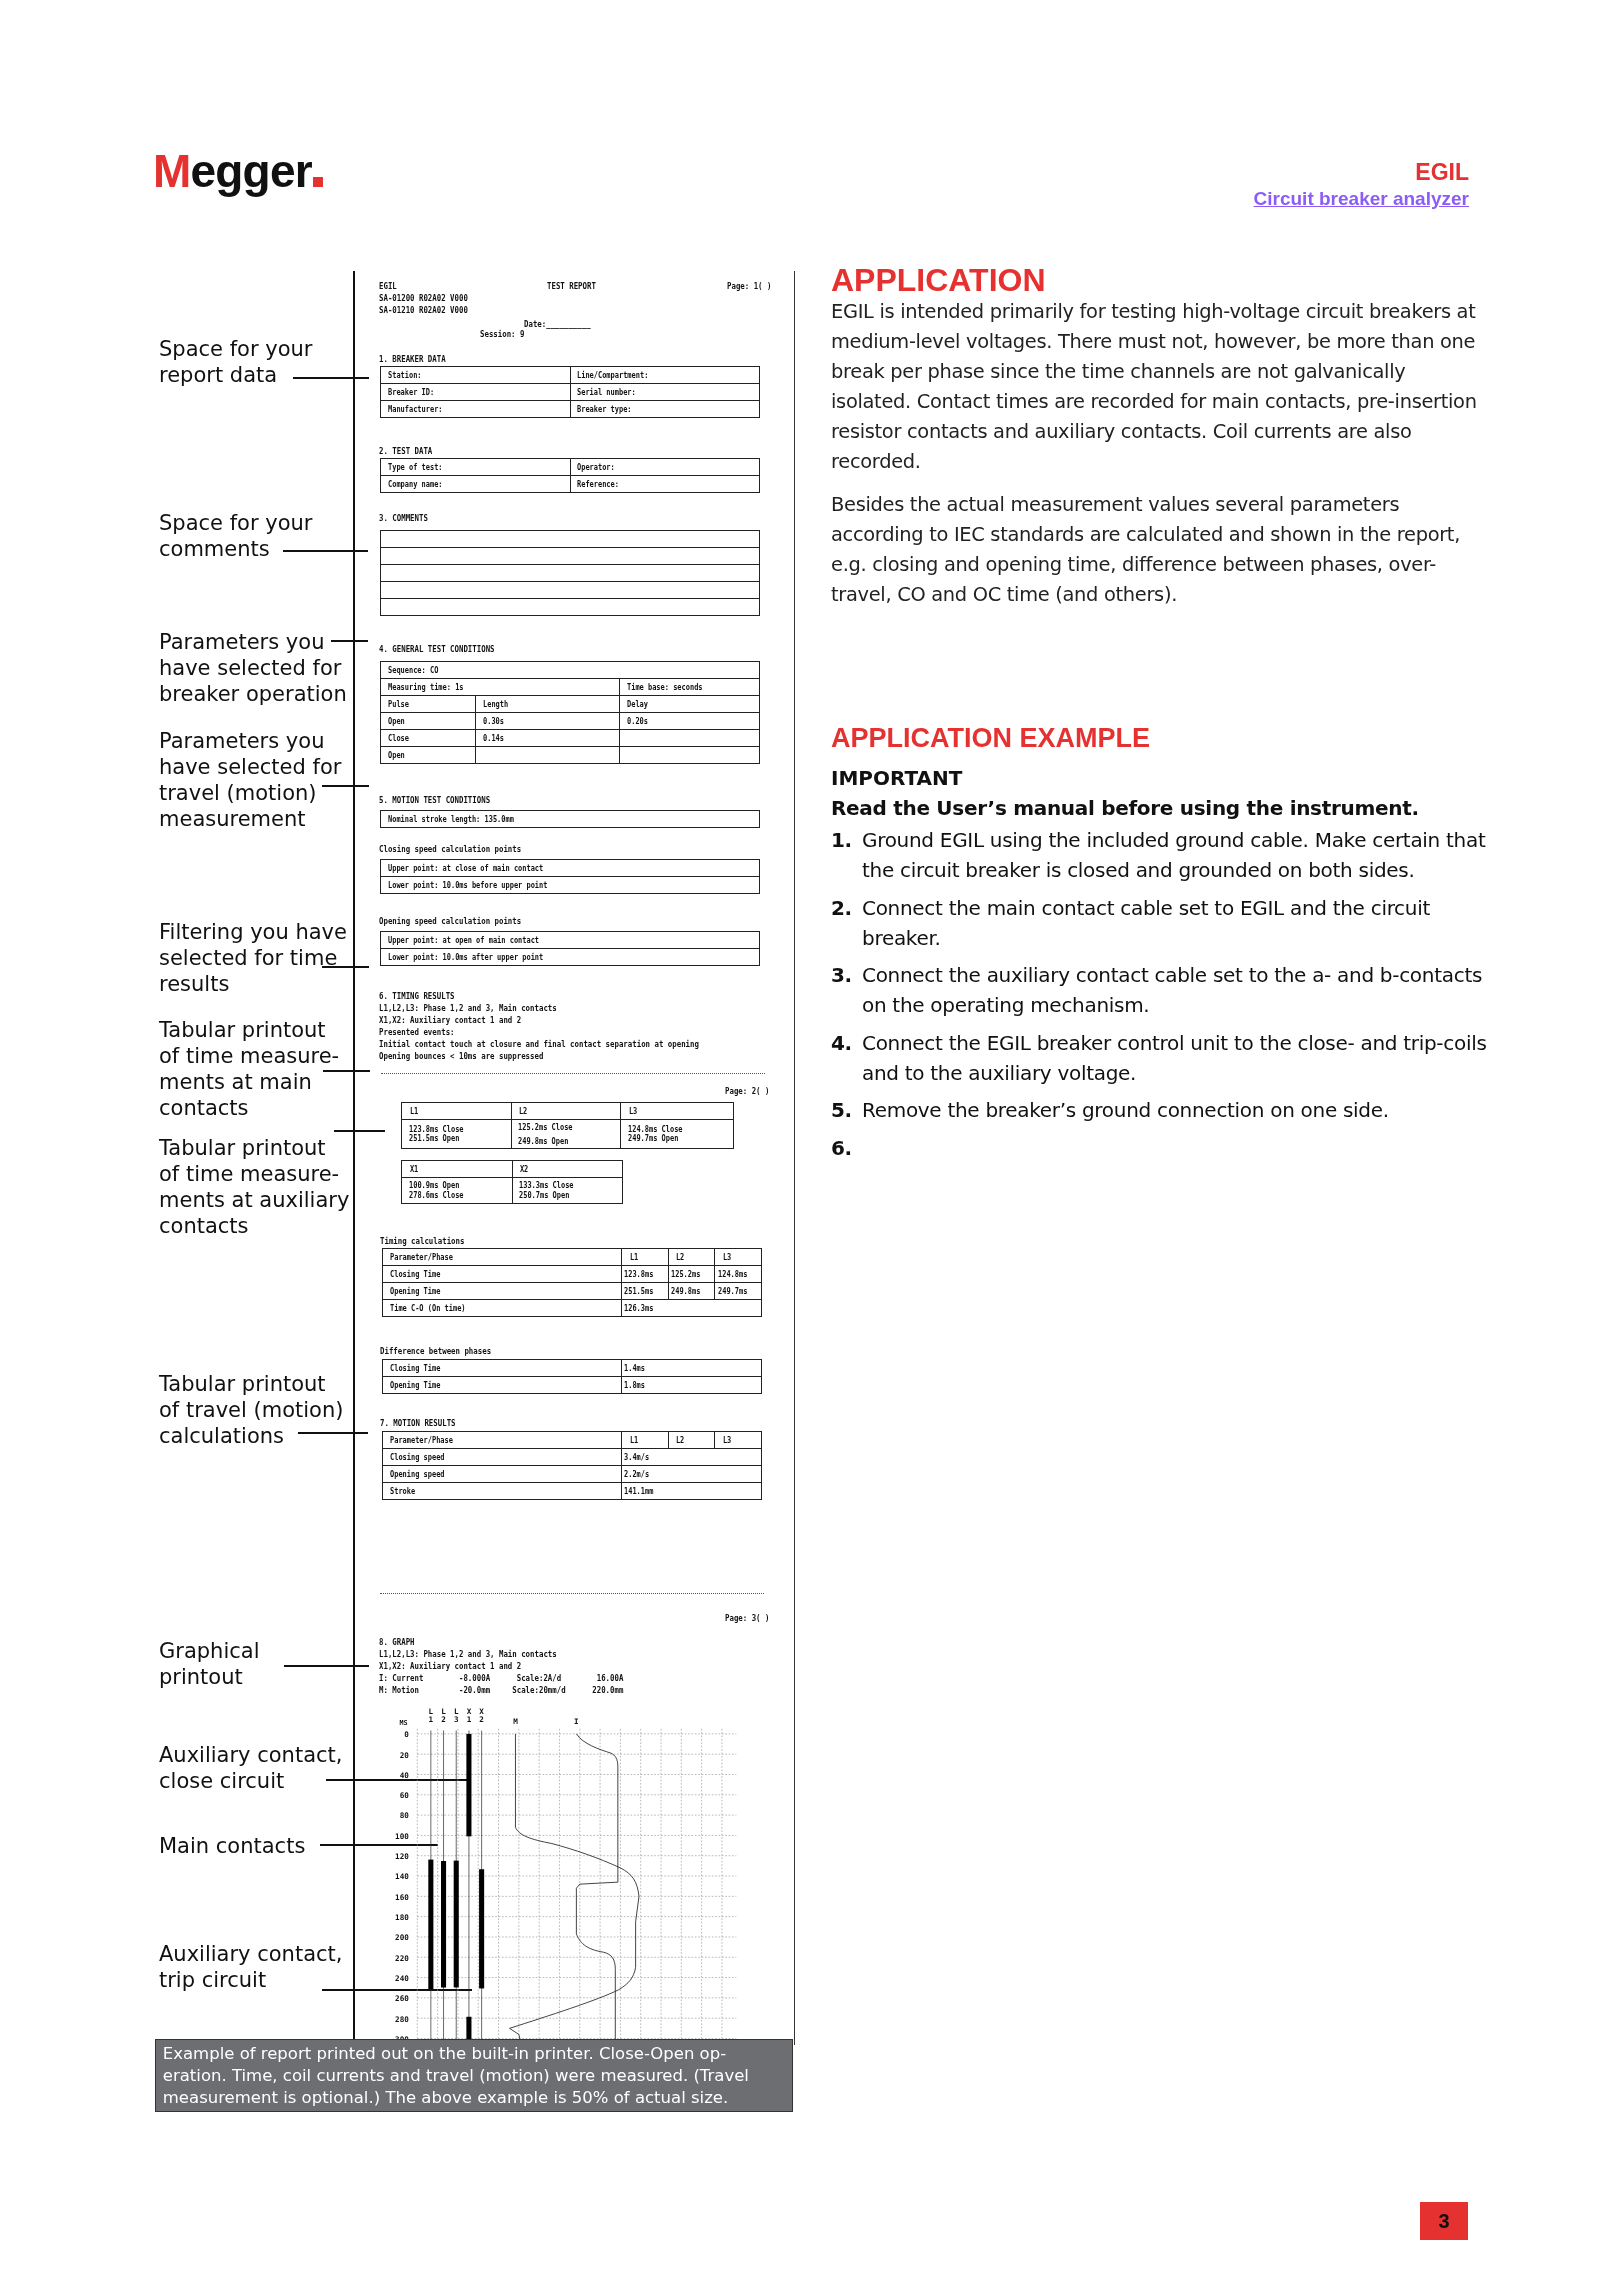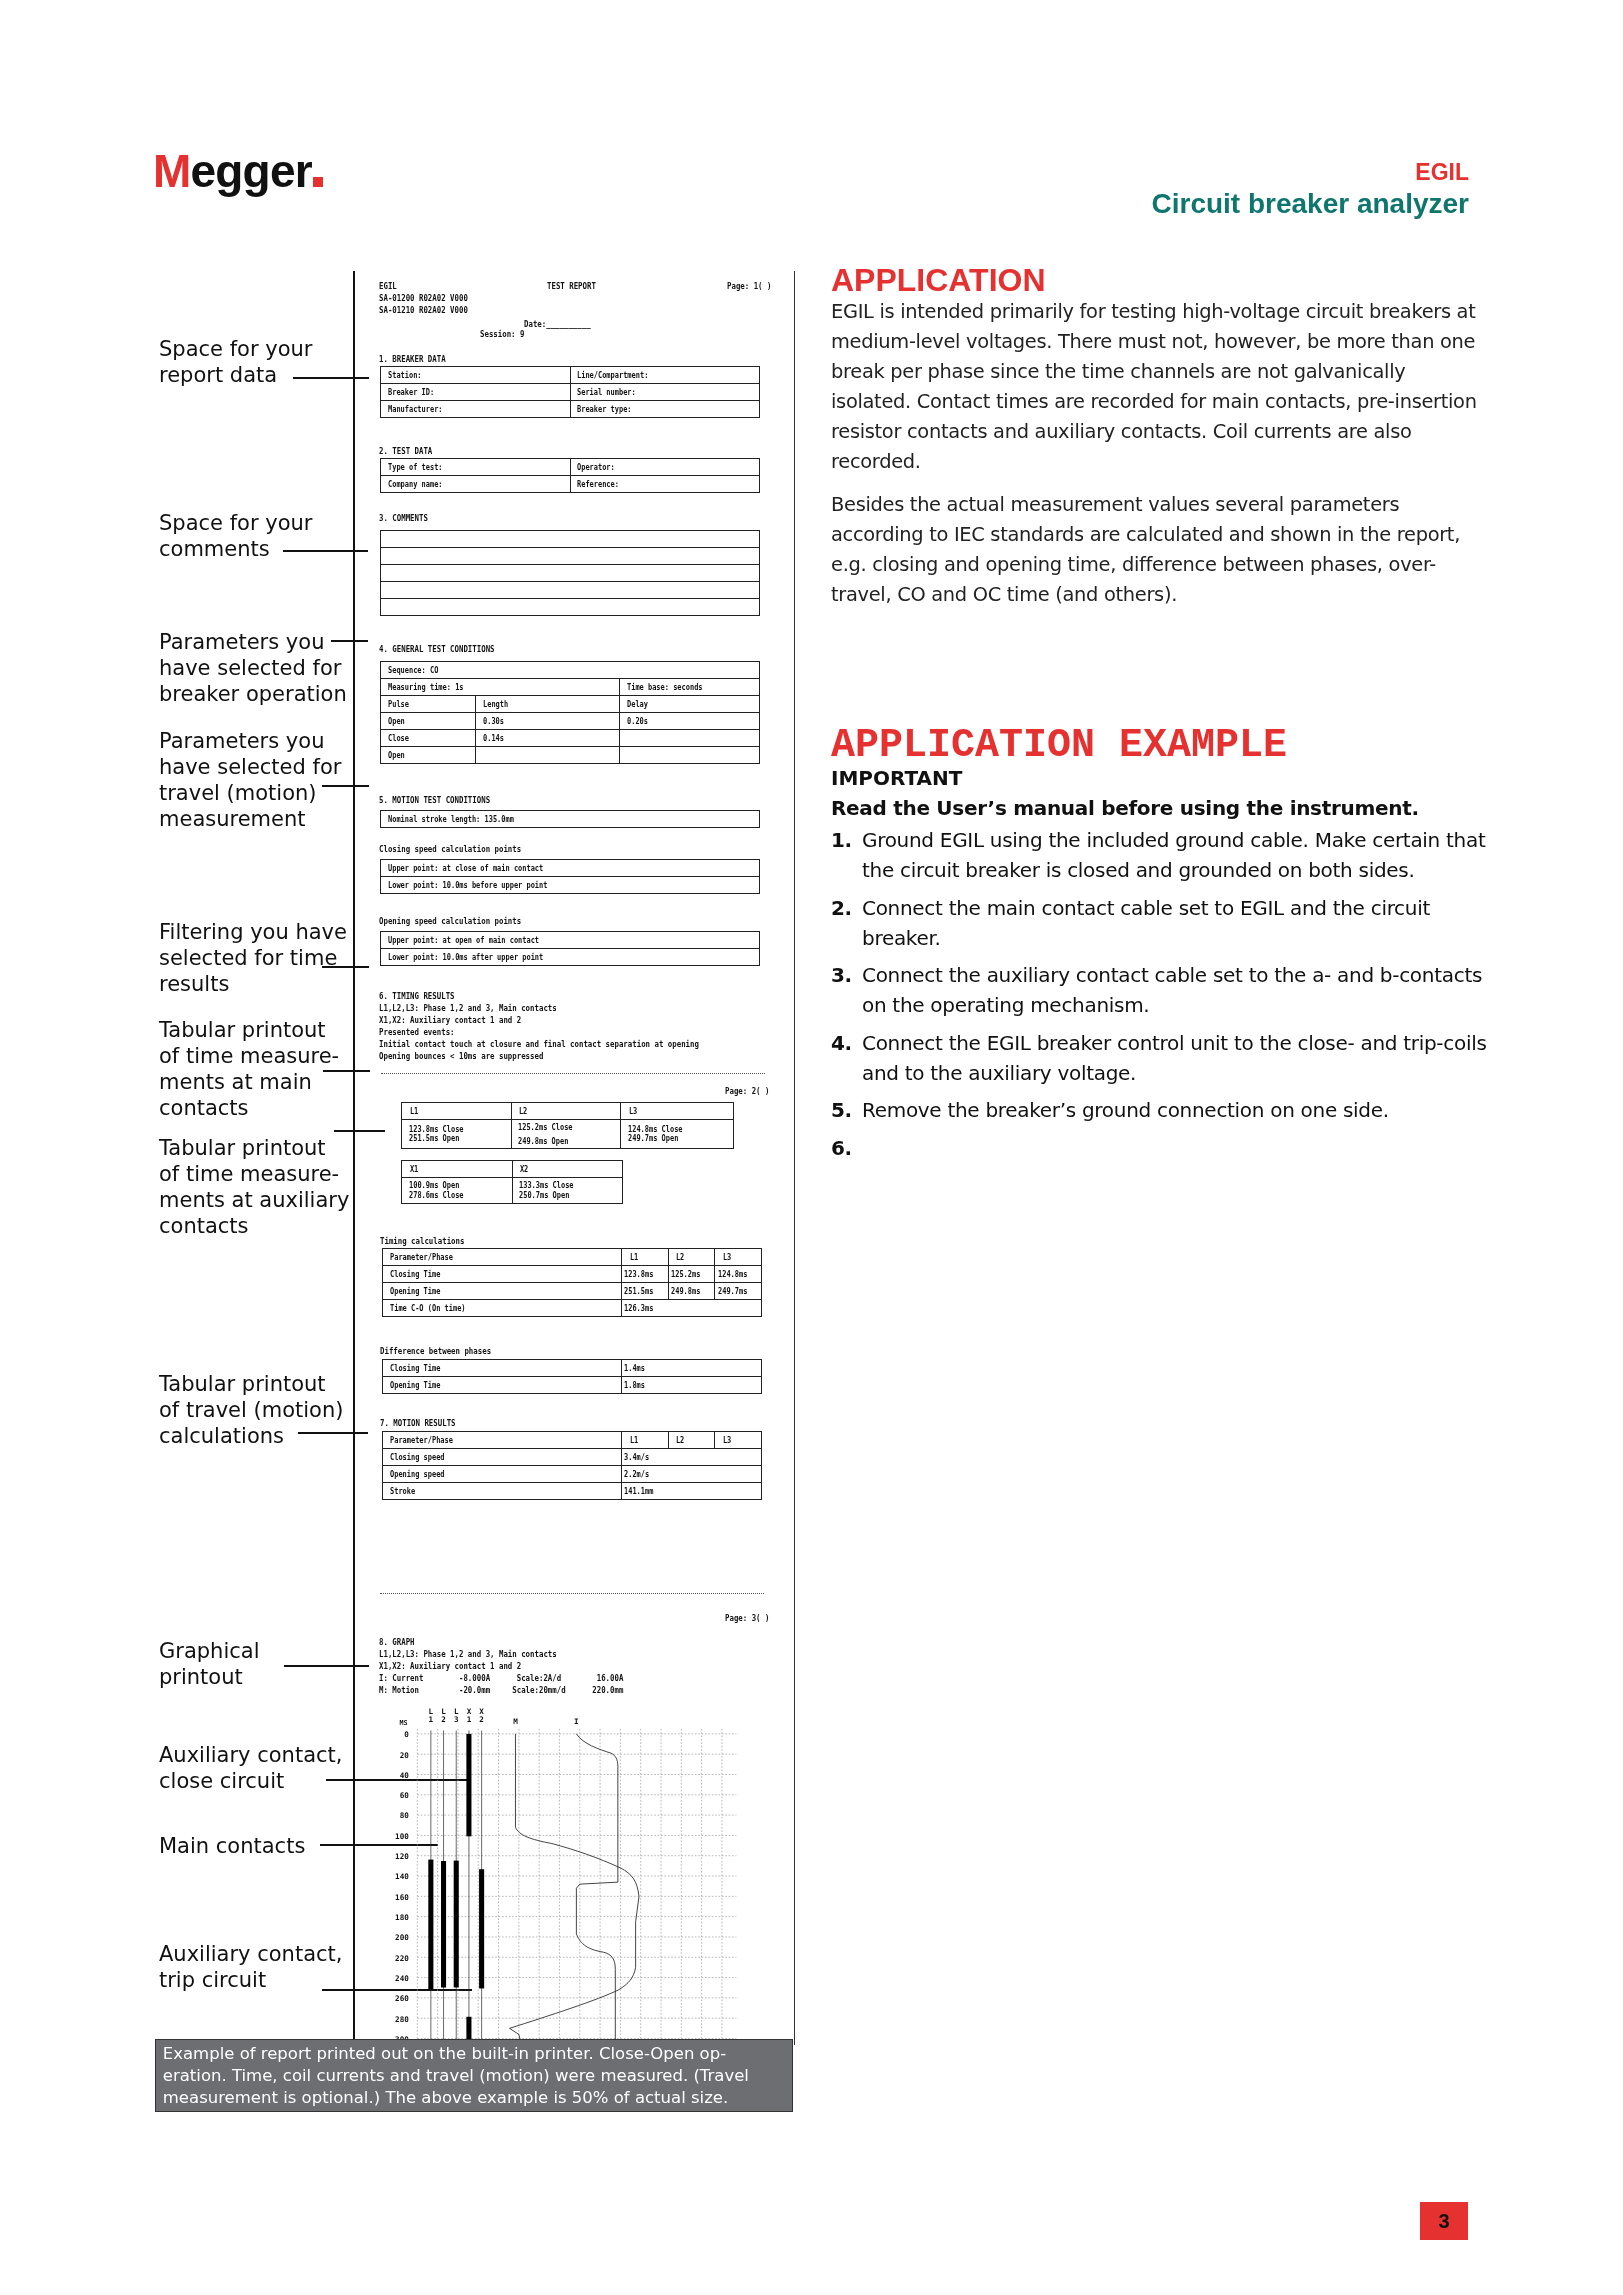--- a/index.html
+++ b/index.html
@@ -3,21 +3,21 @@
 <meta charset="utf-8">
 <style>
   html, body { margin:0; padding:0; background:#ffffff; }
   body { width:1623px; height:2295px; position:relative; overflow:hidden; font-family:"DejaVu Sans", sans-serif; color:#1a1a1a; }
 
   
   .logo { position:absolute; left:153px; top:144px; font-family:"Liberation Sans", sans-serif; font-weight:bold; font-size:46px; letter-spacing:-0.8px; color:#111; }
   .logo .m { color:#e5312f; }
   .logo .reg { display:inline-block; width:10px; height:10px; background:#e5312f; margin-left:1.7px; vertical-align:baseline; }
   .hdr-product { position:absolute; right:154px; top:159px; font-family:"Liberation Sans", sans-serif; font-weight:bold; font-size:23px; color:#e5312f; }
-  .hdr-sub { position:absolute; right:154px; top:188px; font-family:"Liberation Sans", sans-serif; font-weight:bold; font-size:28px; color:#0f766e; }
+  .hdr-sub { position:absolute; right:154px; top:188px; font-family:"Liberation Sans", sans-serif; font-weight:bold; font-size:19px; color:#8b5cf6;text-decoration:underline; }
 
   
   .ann { position:absolute; left:159px; font-family:"DejaVu Sans", sans-serif; font-size:21px; line-height:26px; color:#111; white-space:pre-line; }
   .lead { position:absolute; height:1.7px; background:#111; }
   .vline { position:absolute; left:353px; top:271px; width:1.7px; height:1776px; background:#111; }
 
   
   .report { position:absolute; left:353px; top:271px; width:441px; height:1774px; border-right:1.7px solid #333; font-family:"DejaVu Sans Mono", monospace; font-weight:bold; color:#111; }
   .mono { position:absolute; font-family:"DejaVu Sans Mono", monospace; font-weight:bold; font-size:9px; line-height:12px; white-space:pre; color:#111; transform:scaleX(0.82); transform-origin:left top; }
   .tbl { position:absolute; border-collapse:collapse; font-family:"DejaVu Sans Mono", monospace; font-weight:bold; font-size:8.5px; }
@@ -27,21 +27,21 @@
   .tbl td.c .t { transform-origin:center center; }
   .dots { position:absolute; height:0; border-top:1.7px dotted #555; }
   .grid-wrap { position:absolute; }
 
   
   .caption { position:absolute; left:155px; top:2039px; width:638px; height:73px; background:#6d6e71; border:1.7px solid #333; color:#fff; font-family:"DejaVu Sans", sans-serif; font-size:16.5px; line-height:22px; padding:3.4px 6.8px; box-sizing:border-box; }
 
   
   .h-app { position:absolute; left:831px; top:262px; font-family:"Liberation Sans", sans-serif; font-weight:bold; font-size:32px; color:#e5312f; }
   .para { position:absolute; left:831px; width:651px; font-family:"DejaVu Sans", sans-serif; font-size:19.4px; line-height:30px; color:#222; letter-spacing:-0.3px; }
-  .h-ex { position:absolute; left:831px; top:723px; font-family:Liberation Mono, monospace; font-weight:bold; font-size:40px; color:#e5312f; }
+  .h-ex { position:absolute; left:831px; top:723px; font-family:Liberation Sans, sans-serif; font-weight:bold; font-size:27px; color:#e5312f; }
   .imp { position:absolute; left:831px; top:766px; font-family:"DejaVu Sans", sans-serif; font-weight:bold; font-size:20px; color:#111; }
   .read { position:absolute; left:831px; top:796px; font-family:"DejaVu Sans", sans-serif; font-weight:bold; font-size:20px; color:#111; letter-spacing:-0.3px; }
   .steps { position:absolute; left:831px; top:825px; width:668px; margin:0; padding:0; list-style:none; }
   .steps li { position:relative; padding-left:31px; font-family:"DejaVu Sans", sans-serif; font-size:20px; line-height:30px; color:#111; margin-bottom:7.6px; letter-spacing:-0.3px; }
   .steps li .num { position:absolute; left:0; top:0; font-weight:bold; }
 
   .pagenum { position:absolute; left:1420px; top:2202px; width:48px; height:38px; background:#e5312f; color:#111; font-family:"Liberation Sans", sans-serif; font-weight:bold; font-size:20px; text-align:center; line-height:38px; }
 </style>
 </head>
 <body>

